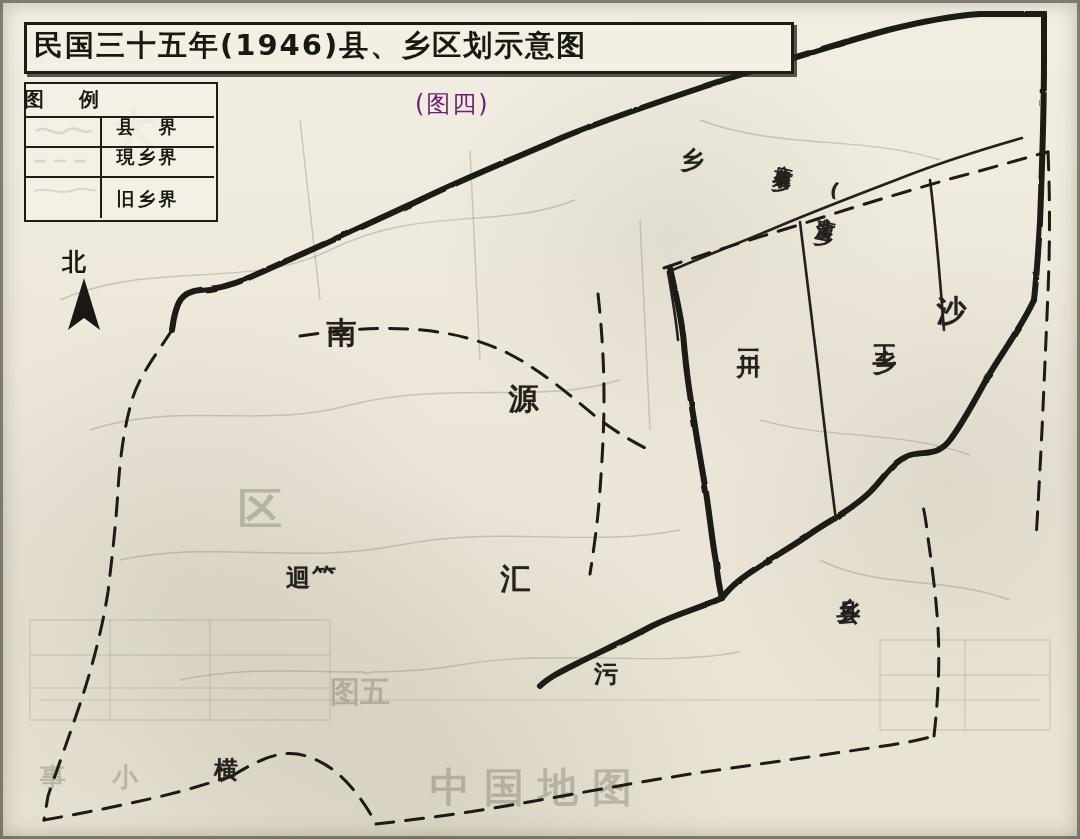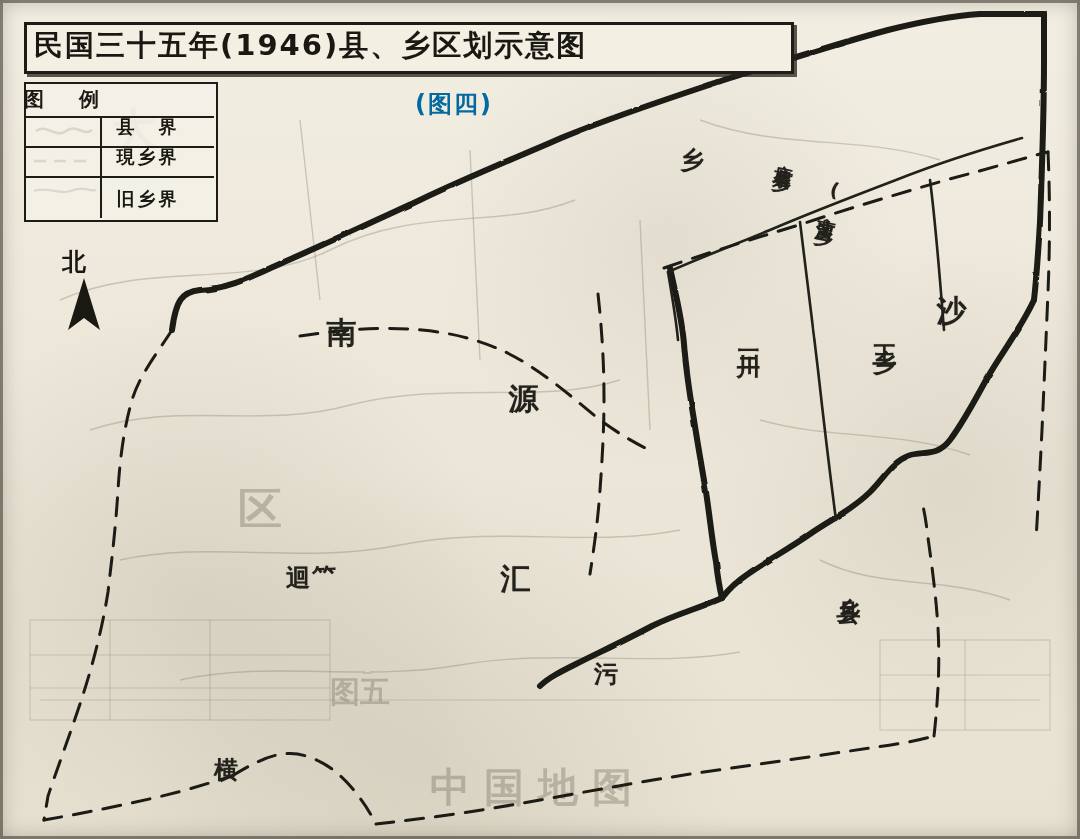--- a/index.html
+++ b/index.html
@@ -154,23 +154,23 @@
     font-size: 24px;
     font-weight: 700;
     color: #191812;
   }
 
   .fig-no {
     position: absolute;
     left: 415px;
     top: 88px;
     font-size: 24px;
-    font-weight: 700;
+    font-weight: 400;
     letter-spacing: 2px;
-    color: #0369a1;
+    color: #701a75;
   }
 
   
   .ghost {
     position: absolute;
     color: rgba(90,85,70,0.30);
     font-weight: 700;
     font-family: "DejaVu Sans", sans-serif;
     white-space: pre;
   }
@@ -179,20 +179,21 @@
 <body>
 
 <div id="page">
 
   <div class="paper-noise"></div>
 
   <div class="ghost" style="left:112px; top:100px; font-size:46px; transform:rotate(-4deg);">⼤</div>
   <div class="ghost" style="left:238px; top:480px; font-size:44px;">区</div>
   <div class="ghost" style="left:330px; top:672px; font-size:30px;">图五</div>
   <div class="ghost" style="left:430px; top:760px; font-size:40px; letter-spacing:14px;">中国地图</div>
+  <div class="ghost" style="left:40px; top:760px; font-size:26px; letter-spacing:10px;">事　小</div>
 
   <svg class="map-layer" viewBox="0 0 1080 839">
     <defs>
       <filter id="rough">
         <feTurbulence type="fractalNoise" baseFrequency="0.04" numOctaves="3" result="n"></feTurbulence>
         <feDisplacementMap in="SourceGraphic" in2="n" scale="2.2" xChannelSelector="R" yChannelSelector="G"></feDisplacementMap>
       </filter>
       <filter id="roughsoft">
         <feTurbulence type="fractalNoise" baseFrequency="0.02" numOctaves="2" result="n"></feTurbulence>
         <feDisplacementMap in="SourceGraphic" in2="n" scale="1.4" xChannelSelector="R" yChannelSelector="G"></feDisplacementMap>

